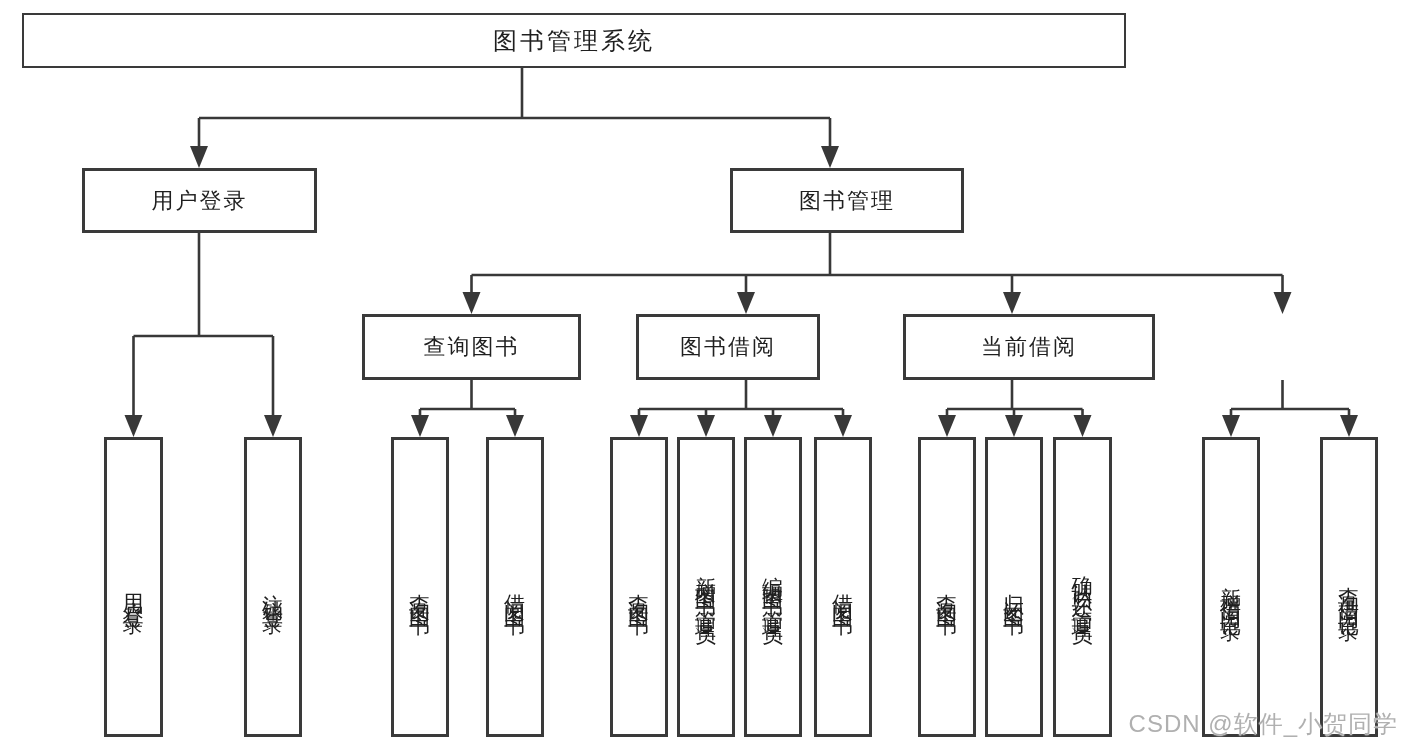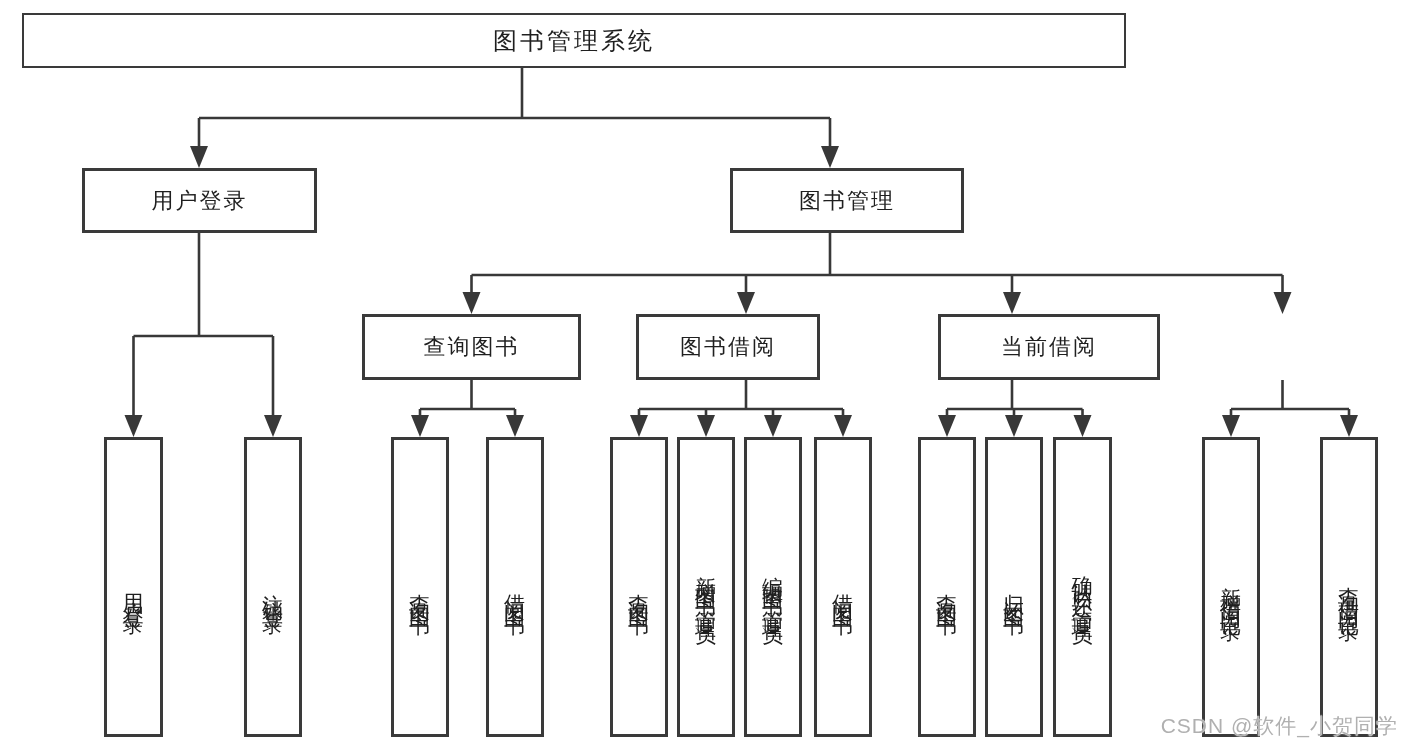--- a/index.html
+++ b/index.html
@@ -39,21 +39,21 @@
     text-orientation:mixed;
     font-size:21px;
     letter-spacing:7px;
     margin-bottom:-7px;
     line-height:1;
     color:var(--text);
   }
   #watermark{
     position:absolute;
     right:7px;bottom:7px;
-    font-size:21px;
+    font-size:24px;
     letter-spacing:1px;
     color:var(--watermark);
     text-shadow:0 0 2px #fff,0 0 1px #fff;
     z-index:10;
     white-space:nowrap;
   }
 </style>
 </head>
 <body>
 
@@ -105,21 +105,21 @@
   <div class="box" style="left:730px;top:168px;width:234px;height:65px">
     <span class="hlabel">图书管理</span>
   </div>
 
   <div class="box" style="left:362px;top:314px;width:219px;height:66px">
     <span class="hlabel">查询图书</span>
   </div>
   <div class="box" style="left:636px;top:314px;width:184px;height:66px">
     <span class="hlabel">图书借阅</span>
   </div>
-  <div class="box" style="left:938px;top:314px;width:222px;height:66px">
+  <div class="box" style="left:903px;top:314px;width:252px;height:66px">
     <span class="hlabel">当前借阅</span>
   </div>
 
   <div class="box leaf" style="left:104px;top:437px;width:59px;height:300px">
     <span class="vlabel">用户登录</span>
   </div>
   <div class="box leaf" style="left:244px;top:437px;width:58px;height:300px">
     <span class="vlabel">注销登录</span>
   </div>
 

